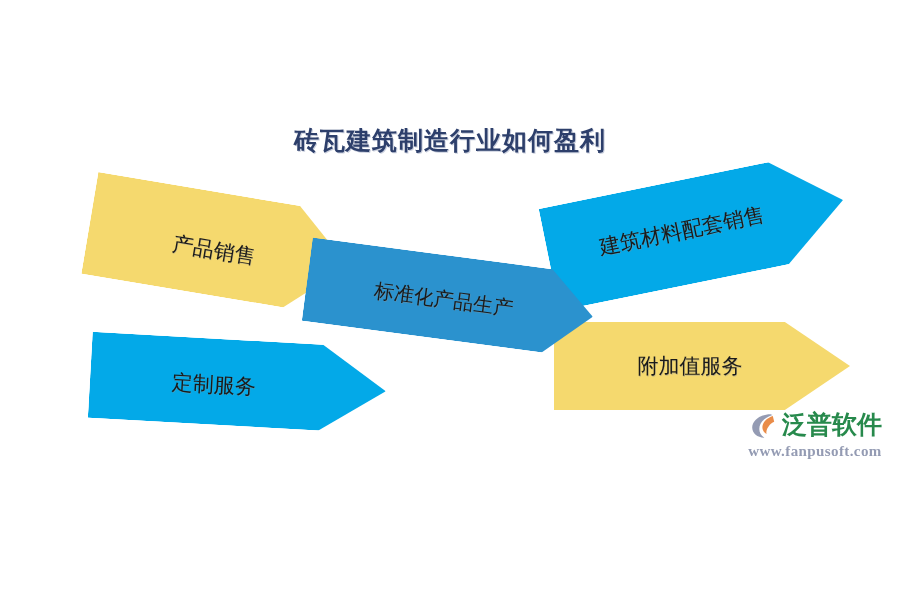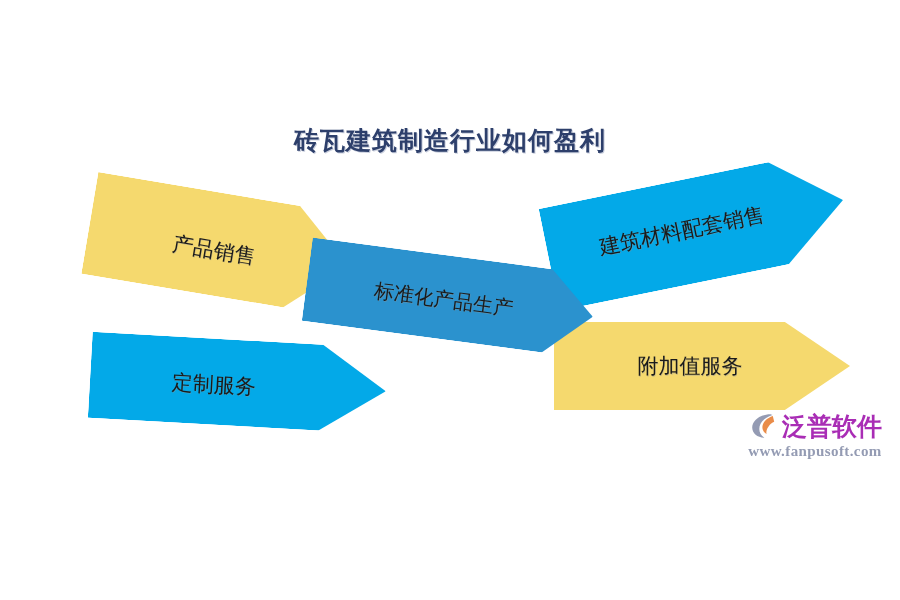--- a/index.html
+++ b/index.html
@@ -122,24 +122,24 @@
     align-items: center;
     gap: 4px;
   }
   #brand-logo .logo-mark {
     width: 30px;
     height: 30px;
     position: relative;
     flex: 0 0 auto;
   }
   #brand-logo .logo-name {
-    font-family: Liberation Serif, serif;
+    font-family: Liberation Mono, monospace;
     font-size: 25px;
     font-weight: bold;
-    color: #a21caf;
+    color: #15803d;
     letter-spacing: 0px;
     line-height: 1;
   }
   #brand-logo .logo-url {
     font-family: "Liberation Serif", "DejaVu Serif", serif;
     font-size: 15px;
     font-weight: bold;
     color: #8b93ad;
     letter-spacing: 0.4px;
     margin-top: 2px;

